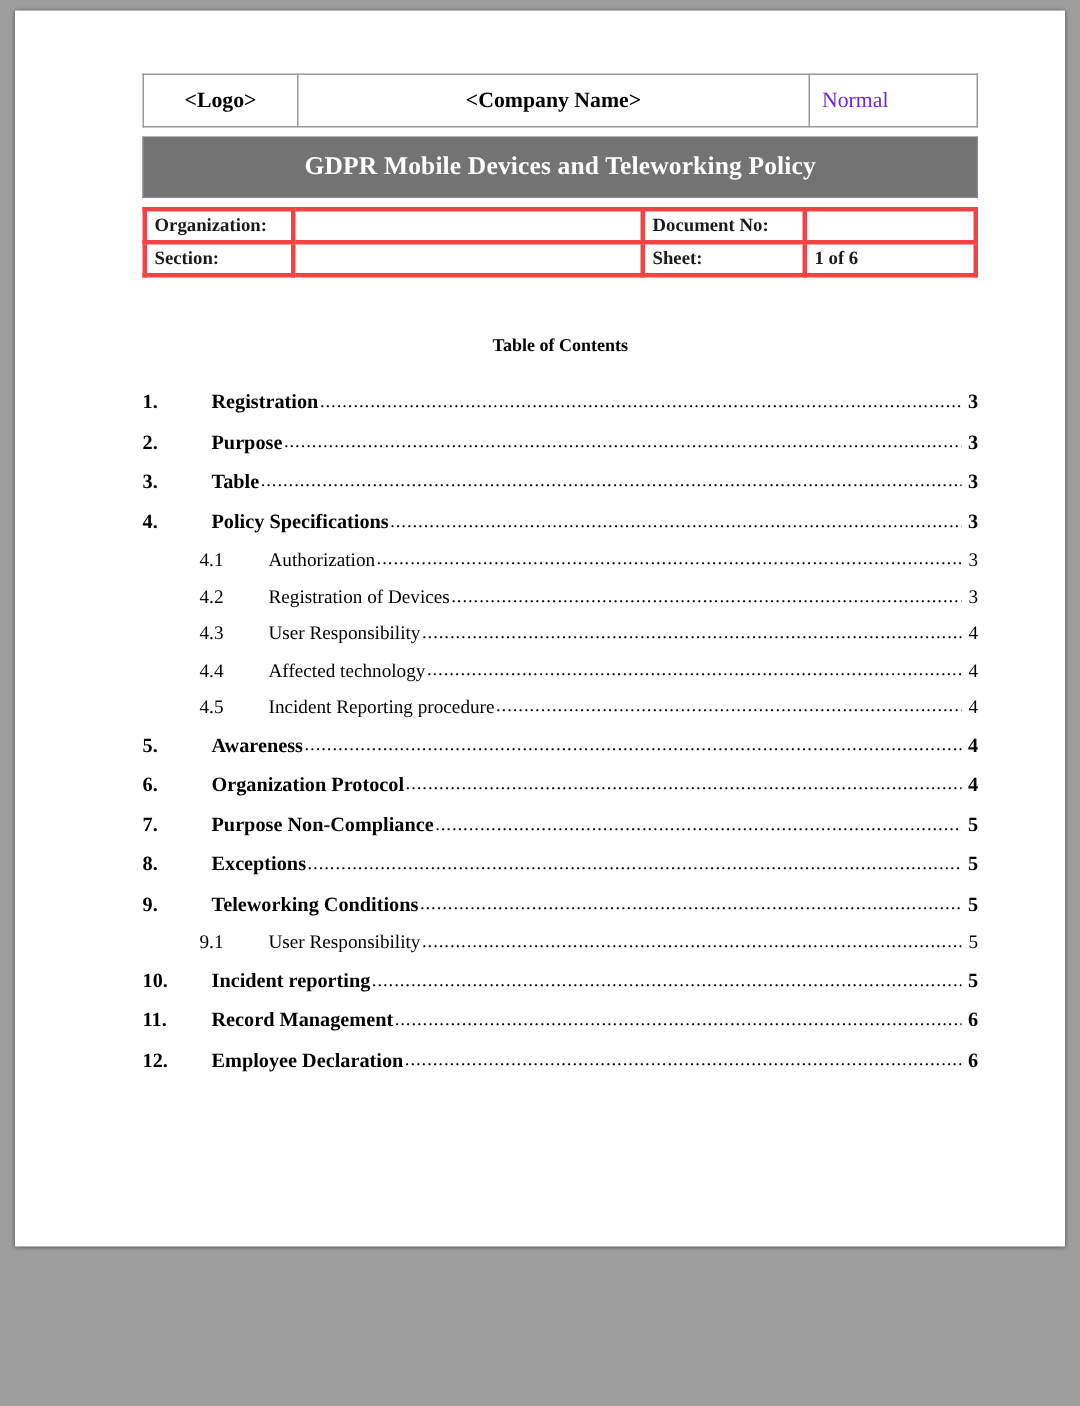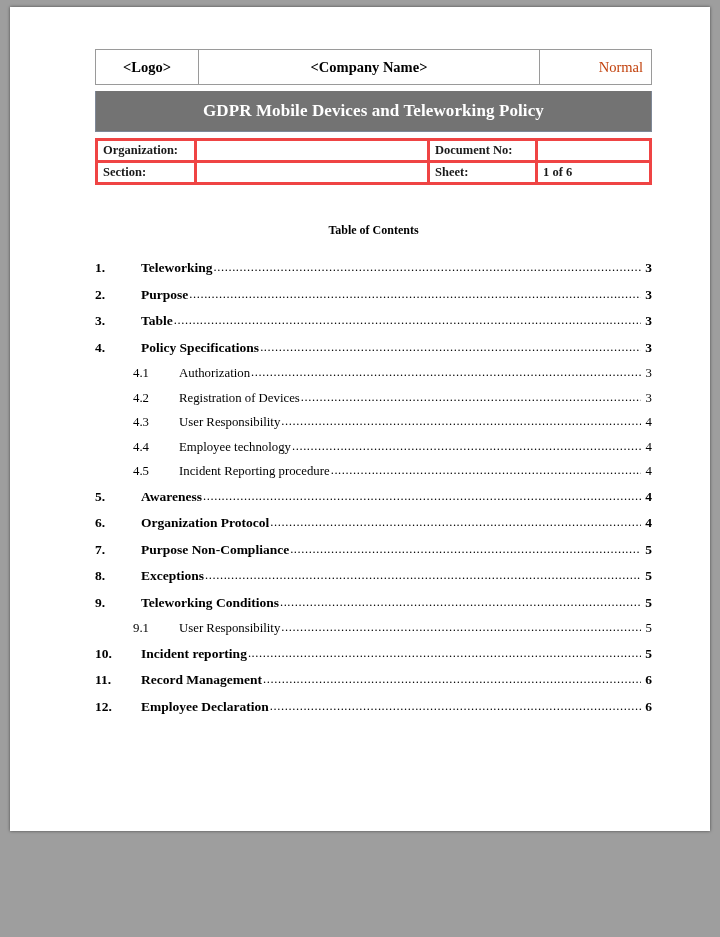--- a/index.html
+++ b/index.html
@@ -50,22 +50,22 @@
     font-weight: bold;
     font-size: 13.5px;
   }
   td.company-cell {
     text-align: center;
     font-weight: bold;
     font-size: 15px;
   }
   td.normal-cell {
     width: 95px;
-    text-align: right;
-    color: #c2410c;
+    text-align: left;
+    color: #6d28d9;
     font-size: 13.5px;
     font-family: Liberation Serif, serif;
   }
 
   
   .title-bar {
     width: 557px;
     box-sizing: border-box;
     background: #737373;
     border: 1px solid #7f8897;
@@ -194,21 +194,21 @@
         <td class="m-val2">1 of 6</td>
       </tr>
     </tbody>
       </table>
 
     <div class="toc-title">Table of Contents</div>
 
     <div class="toc">
         <div class="toc-row lvl1">
           <span class="toc-num">1.</span>
-          <span class="toc-label">Teleworking</span>
+          <span class="toc-label">Registration</span>
           <span class="toc-dots">........................................................................................................................................................................................................</span>
           <span class="toc-page">3</span>
         </div>
         <div class="toc-row lvl1">
           <span class="toc-num">2.</span>
           <span class="toc-label">Purpose</span>
           <span class="toc-dots">........................................................................................................................................................................................................</span>
           <span class="toc-page">3</span>
         </div>
         <div class="toc-row lvl1">
@@ -236,21 +236,21 @@
           <span class="toc-page">3</span>
         </div>
         <div class="toc-row lvl2">
           <span class="toc-num">4.3</span>
           <span class="toc-label">User Responsibility</span>
           <span class="toc-dots">........................................................................................................................................................................................................</span>
           <span class="toc-page">4</span>
         </div>
         <div class="toc-row lvl2">
           <span class="toc-num">4.4</span>
-          <span class="toc-label">Employee technology</span>
+          <span class="toc-label">Affected technology</span>
           <span class="toc-dots">........................................................................................................................................................................................................</span>
           <span class="toc-page">4</span>
         </div>
         <div class="toc-row lvl2">
           <span class="toc-num">4.5</span>
           <span class="toc-label">Incident Reporting procedure</span>
           <span class="toc-dots">........................................................................................................................................................................................................</span>
           <span class="toc-page">4</span>
         </div>
         <div class="toc-row lvl1">

